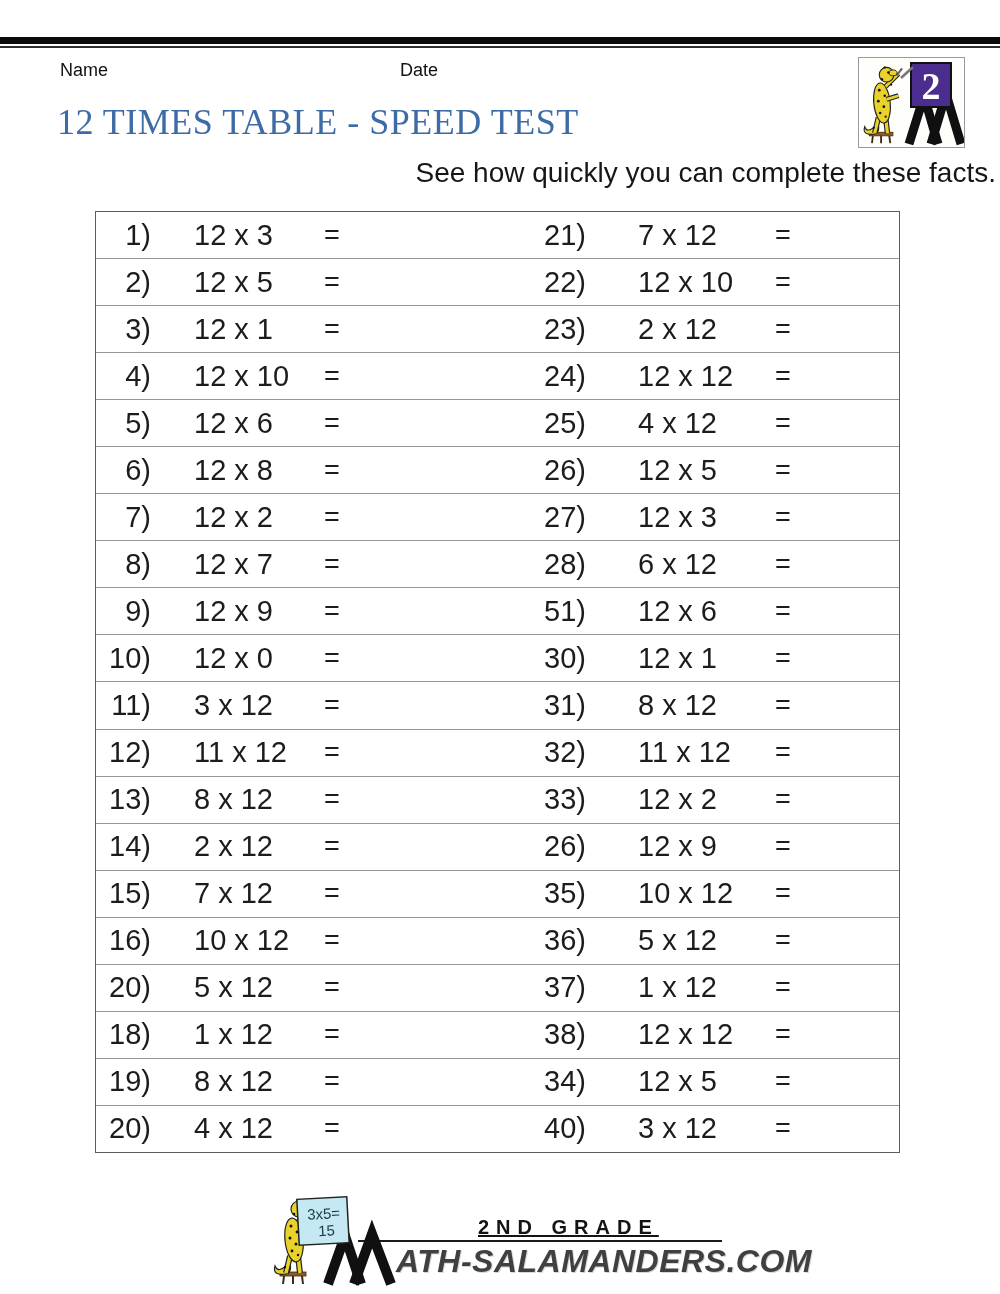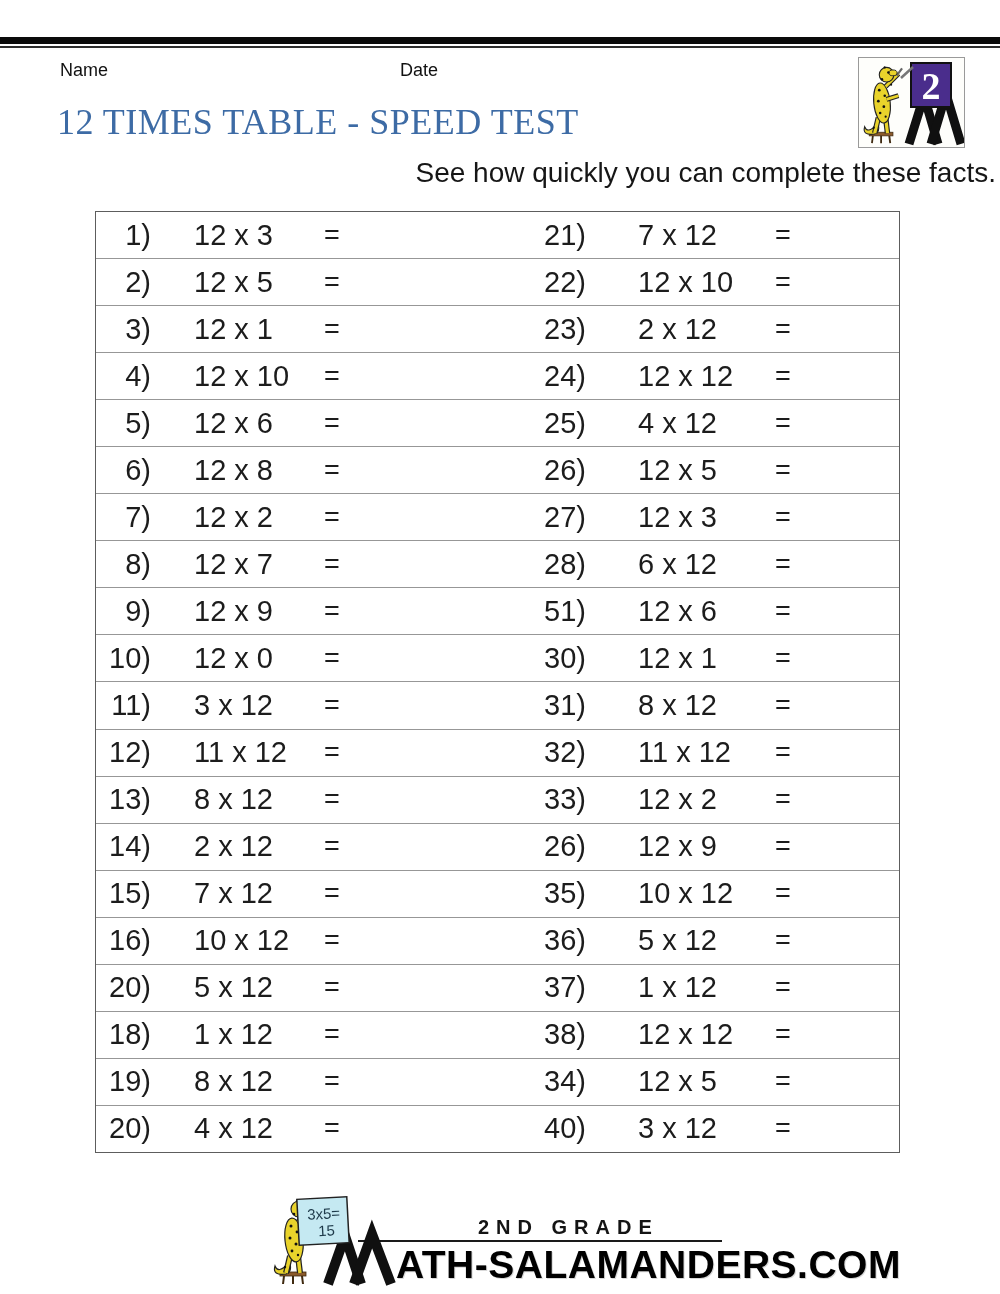--- a/index.html
+++ b/index.html
@@ -45,26 +45,27 @@
   .c-eq   { padding-left:8px; font-size:27px; }
   .c-expr2 { padding-left:42px; }
   .c-eq2   { padding-left:14px; }
 
   .footer-rule {
     position:absolute; left:358px; top:1240px; width:364px; height:2px; background:#1a1a1a;
   }
   .footer-art { position:absolute; left:268px; top:1192px; }
   .footer-grade {
     position:absolute; left:478px; top:1216px; font-size:20px; font-weight:bold;
-    letter-spacing:7px; color:#141414; white-space:nowrap;
+    letter-spacing:7px; color:#141414; white-space:nowrap;text-decoration:underline;
   }
   .footer-site {
-    position:absolute; left:396px; top:1243px; font-size:39px; font-weight:bold;
-    letter-spacing:0.5px; color:#000000; white-space:nowrap;
+    position:absolute; left:396px; top:1243px; font-size:32px; font-weight:bold;
+    letter-spacing:0.5px; color:#404040; white-space:nowrap;
     text-shadow:1px 1px 0 #d8d8d8;
+    font-style:italic;
   }
 </style>
 </head>
 <body>
 
 <div class="sheet">
 
   <div class="top-bar-thick"></div>
   <div class="top-bar-thin"></div>
 

